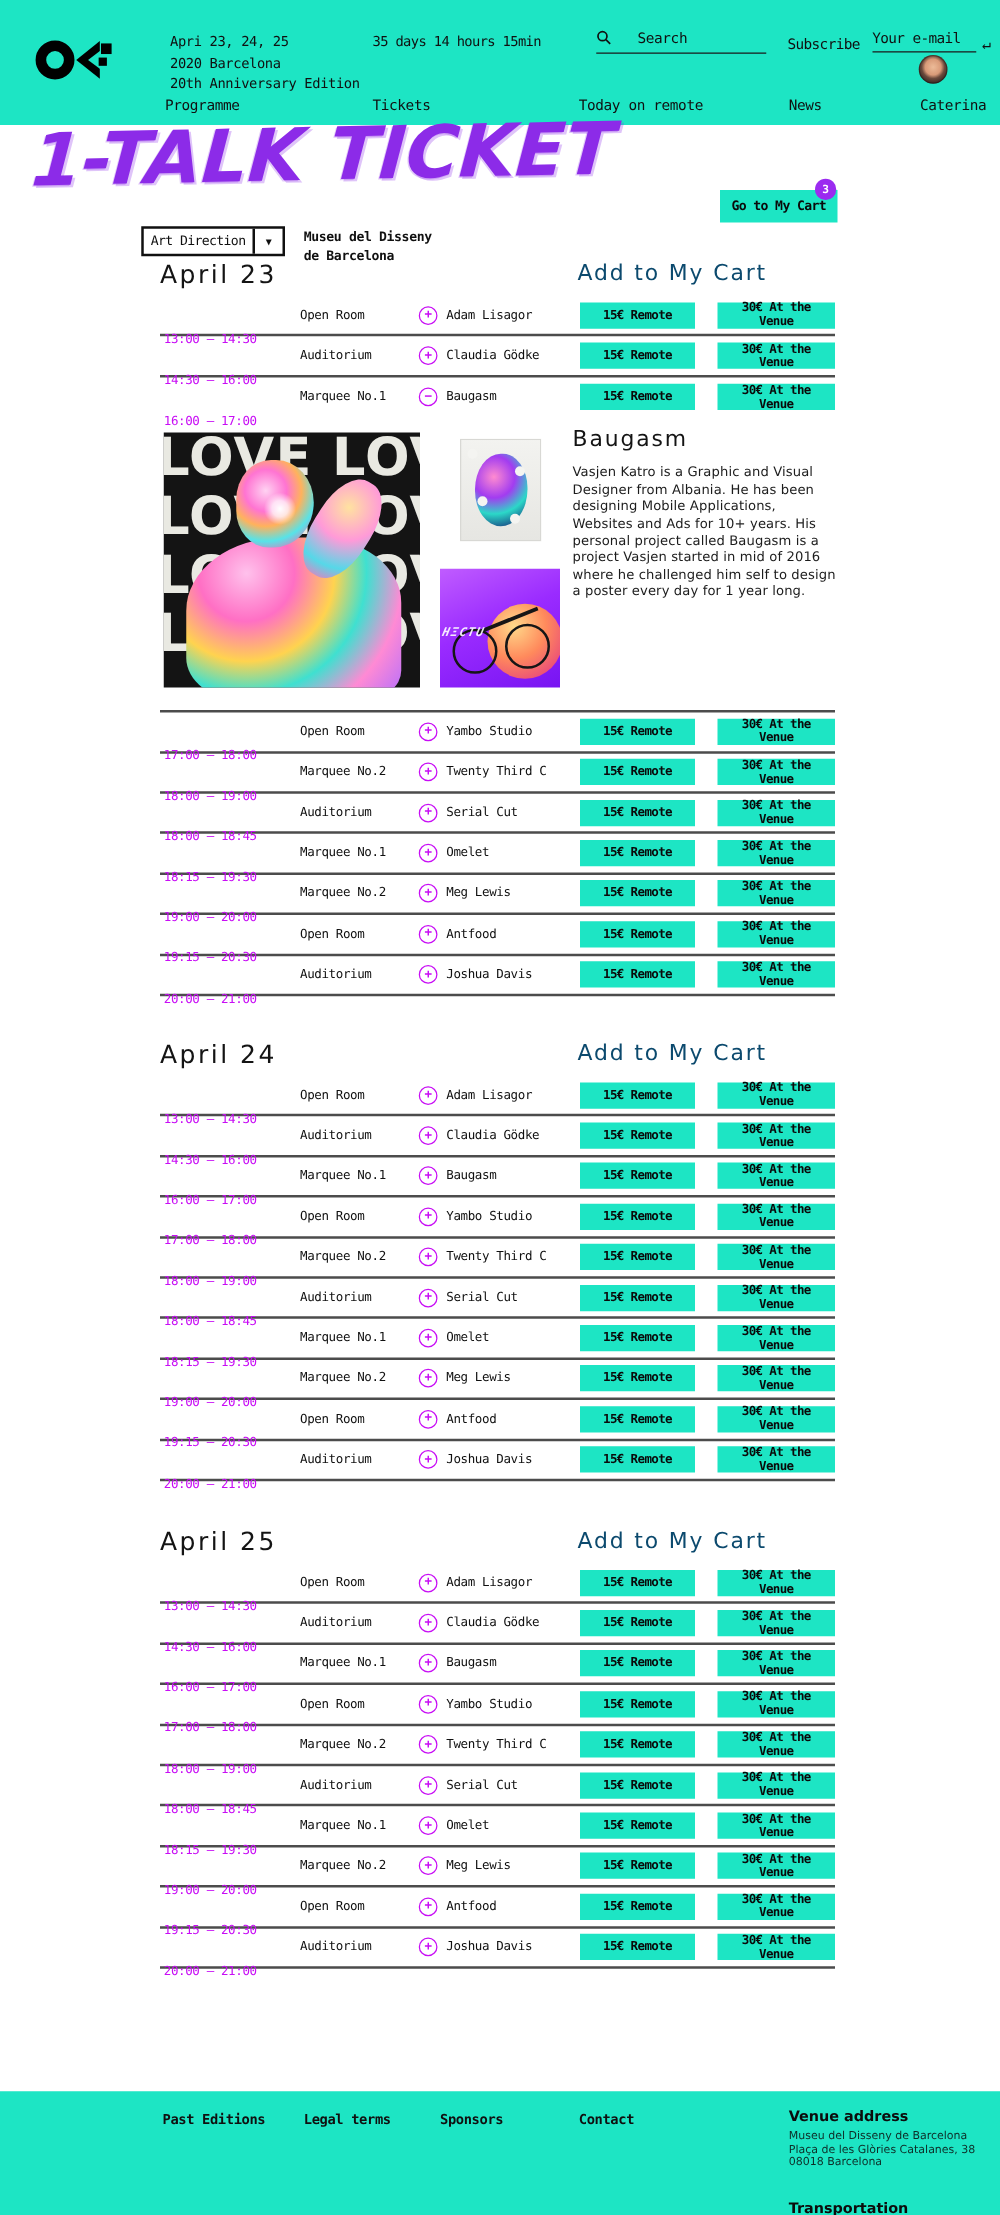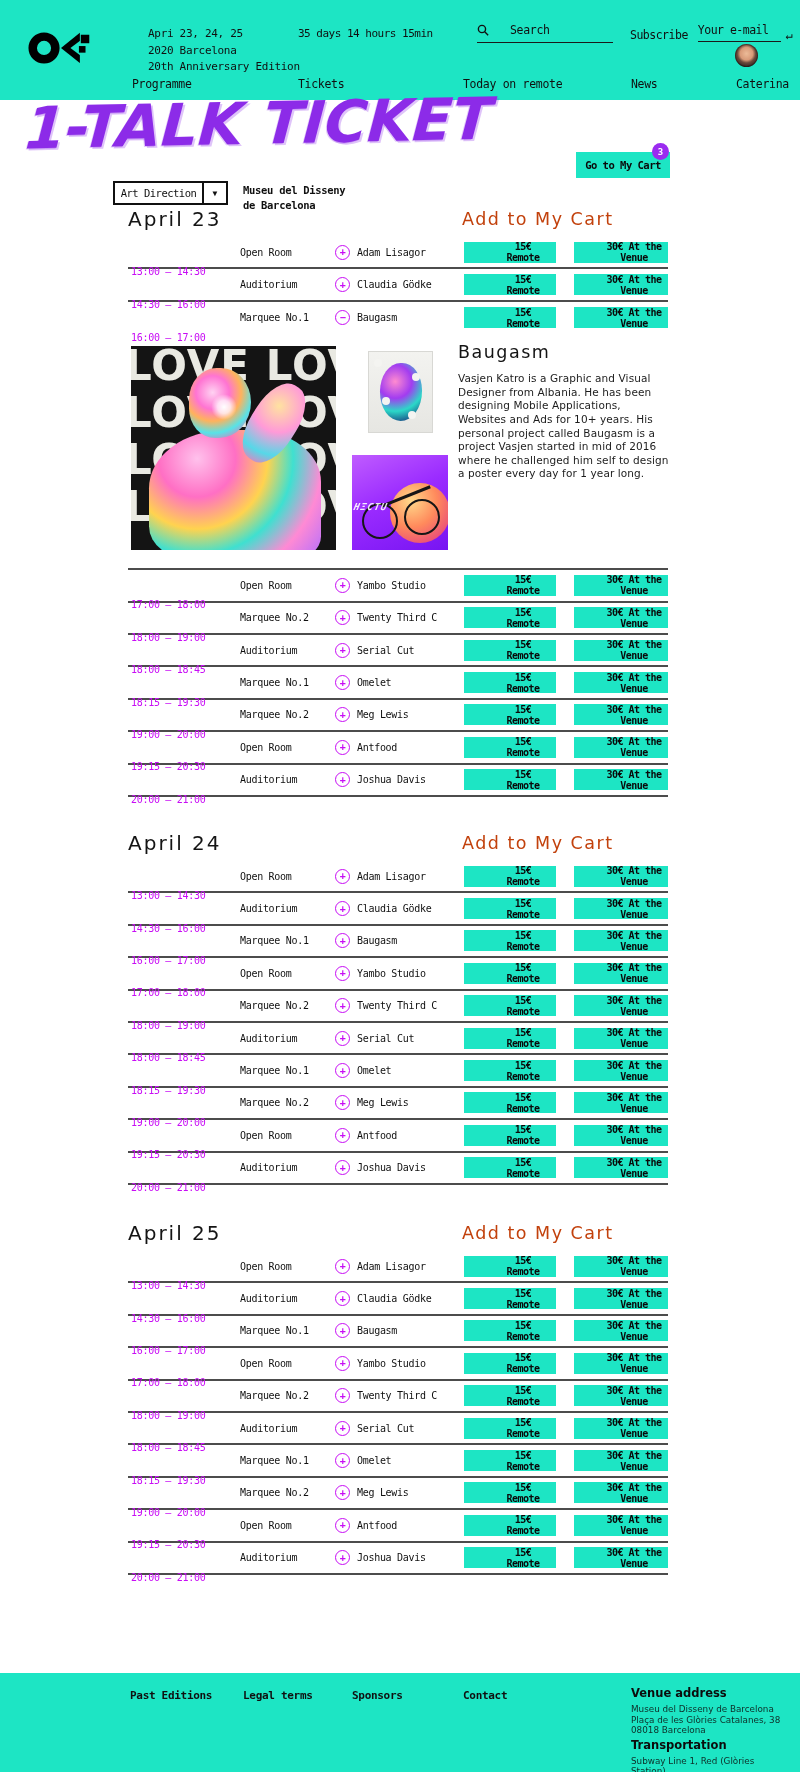--- a/index.html
+++ b/index.html
@@ -9,21 +9,21 @@
     --ink:#101010;
     --divider:#4c4c4c;
   }
   html,body{margin:0;padding:0;background:#fff;}
   .page{position:relative;width:800px;height:1772px;background:#fff;overflow:hidden;
         font-family:"DejaVu Sans Mono",monospace;color:var(--ink);}
 
   
   .topbar{position:absolute;left:0;top:0;width:800px;height:100px;background:var(--teal);}
   .logo{position:absolute;left:28px;top:26px;width:66px;height:42px;cursor:pointer;}
-  .dates{position:absolute;left:148px;top:26px;font-size:11px;line-height:16.5px;letter-spacing:-0.3px;}
+  .dates{position:absolute;left:136px;top:26px;font-size:11px;line-height:16.5px;letter-spacing:-0.3px;}
   .countdown{position:absolute;left:298px;top:27px;font-size:11px;letter-spacing:-0.5px;}
   .search{position:absolute;left:477px;top:23px;width:136px;display:flex;align-items:center;gap:21px;
           border-bottom:1.5px solid #1a1a1a;padding-bottom:5px;cursor:text;}
   .search span{font-size:11.5px;letter-spacing:-0.3px;}
   .subscribe{position:absolute;left:630px;top:23px;display:flex;align-items:flex-end;gap:10px;}
   .subscribe .lbl{font-size:11.5px;letter-spacing:-0.5px;}
   .email{width:95px;display:flex;justify-content:space-between;align-items:flex-end;}
   .email .etext{font-size:11.5px;letter-spacing:-0.5px;border-bottom:1.5px solid #1a1a1a;padding-bottom:4px;flex:1;}
   .email .enter{font-size:12px;margin-left:5px;}
   .avatar{position:absolute;left:735px;top:44px;width:23px;height:23px;border-radius:50%;cursor:pointer;
@@ -48,32 +48,32 @@
           display:flex;align-items:stretch;cursor:pointer;background:#fff;}
   .filter .fval{flex:1;display:flex;align-items:center;justify-content:center;font-size:10.5px;letter-spacing:-0.5px;}
   .filter .fcaret{width:22px;border-left:2px solid #101010;display:flex;align-items:center;justify-content:center;font-size:8px;}
   .venue-note{position:absolute;left:243px;top:183px;font-size:10.5px;font-weight:bold;line-height:15px;letter-spacing:-0.3px;}
 
   
   #sections .section{position:absolute;left:128px;width:540px;}
   .section-head{position:relative;height:30px;}
   .section-date{font-family:"DejaVu Sans",sans-serif;font-size:20px;letter-spacing:2px;color:#141414;}
   .section-cart-h{position:absolute;left:334px;top:2px;font-family:"DejaVu Sans",sans-serif;
-                  font-size:17.5px;letter-spacing:1.5px;color:#c2410c;}
+                  font-size:17.5px;letter-spacing:1.5px;color:#0c4a6e;}
   .srow{display:flex;align-items:center;height:32.4px;border-bottom:2px solid var(--divider);box-sizing:border-box;}
   .srow.expanded{border-bottom:none;}
   .c-time{width:112px;padding-left:3px;box-sizing:border-box;color:var(--magenta);font-size:10px;letter-spacing:-0.3px;margin-top:39px;}
   .c-room{width:95px;font-size:10px;letter-spacing:-0.3px;}
   .c-speaker{flex:1;display:flex;align-items:center;gap:7px;font-size:10px;letter-spacing:-0.3px;}
   .picon{width:13px;height:13px;border:1.5px solid var(--magenta);border-radius:50%;color:var(--magenta);
          display:flex;align-items:center;justify-content:center;font-size:10px;font-weight:bold;line-height:1;
          cursor:pointer;flex:0 0 auto;}
   .pbtn{height:21px;background:var(--teal);border:none;color:#0a0a0a;cursor:pointer;
         font-family:"DejaVu Sans Mono",monospace;font-size:10px;font-weight:bold;letter-spacing:-0.5px;
-        display:flex;align-items:center;justify-content:center;padding-left:32px;}
+        display:flex;align-items:center;justify-content:center;}
   .c-btn1{width:92px;} .btn-gap{width:18px;} .c-btn2{width:94px;}
 
   
   .detail{position:relative;height:236px;border-bottom:2px solid var(--divider);box-sizing:border-box;}
   .img-big{position:absolute;left:3px;top:12px;width:205px;height:204px;overflow:hidden;background:#141414;}
   .love-wrap{position:absolute;left:-6px;top:-4px;width:260px;font-family:"DejaVu Sans",sans-serif;
              font-weight:bold;font-size:42px;line-height:47px;letter-spacing:1px;color:#e9e9e2;white-space:nowrap;}
   .blob{position:absolute;border-radius:50%;}
   .fig-head{left:58px;top:22px;width:62px;height:70px;border-radius:48% 52% 55% 45%;
             background:radial-gradient(circle at 38% 35%, #ffd2f2 0%, #ff74d2 28%, #ffb25c 48%, #57e3e8 68%, #ff5fb0 90%);}
@@ -100,21 +100,21 @@
   .dname{margin:0 0 10px 0;font-family:"DejaVu Sans",sans-serif;font-weight:normal;font-size:17.5px;letter-spacing:1.5px;color:#141414;}
   .dbio{margin:0 0 11px 0;font-family:"DejaVu Sans",sans-serif;font-size:10.5px;line-height:13.6px;color:#1c1c1c;letter-spacing:0.1px;}
 
   
   .footer{position:absolute;left:0;top:1673px;width:800px;height:99px;background:var(--teal);}
   .flink{position:absolute;top:16px;font-size:11px;font-weight:bold;letter-spacing:-0.3px;cursor:pointer;}
   .fl-0{left:130px;} .fl-1{left:243px;} .fl-2{left:352px;} .fl-3{left:463px;}
   .fcol{position:absolute;left:631px;top:13px;width:160px;}
   .fhead{font-family:"DejaVu Sans",sans-serif;font-weight:bold;font-size:11.5px;margin:0 0 4px 0;color:#0c0c0c;}
   .fline{font-family:"DejaVu Sans",sans-serif;font-size:8.8px;line-height:10.5px;margin:0;color:#0e2e28;}
-  .fhead2{margin-top:2px;}
+  .fhead2{margin-top:23px;}
 </style>
 </head>
 <body>
 
 <div class="page">
 
   <header class="topbar">
     <svg class="logo" viewBox="0 0 70 44">
       <circle cx="17" cy="23" r="12" fill="none" stroke="#000" stroke-width="9"></circle>
       <path d="M35 23 L55 7 L55 39 Z" fill="#000"></path>

